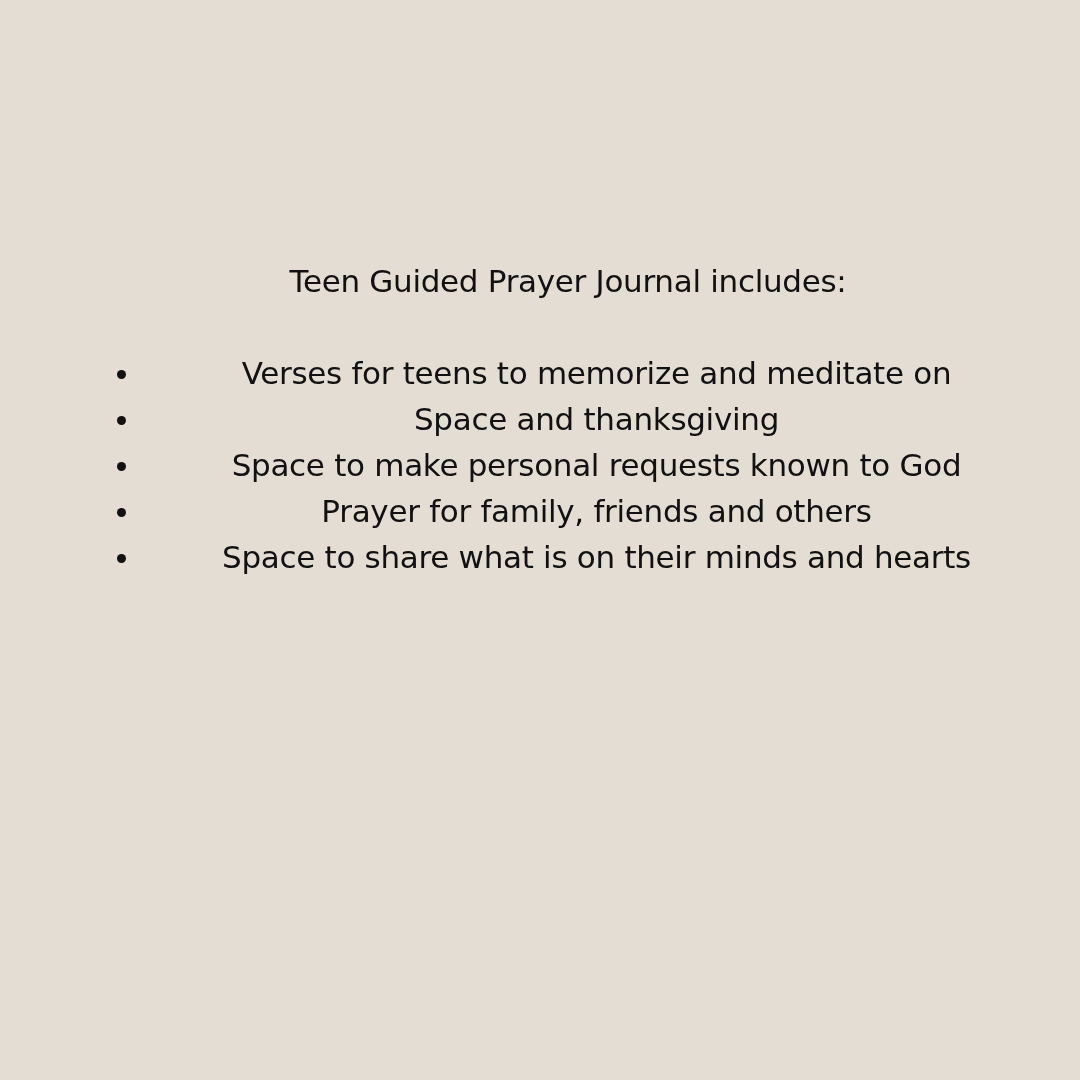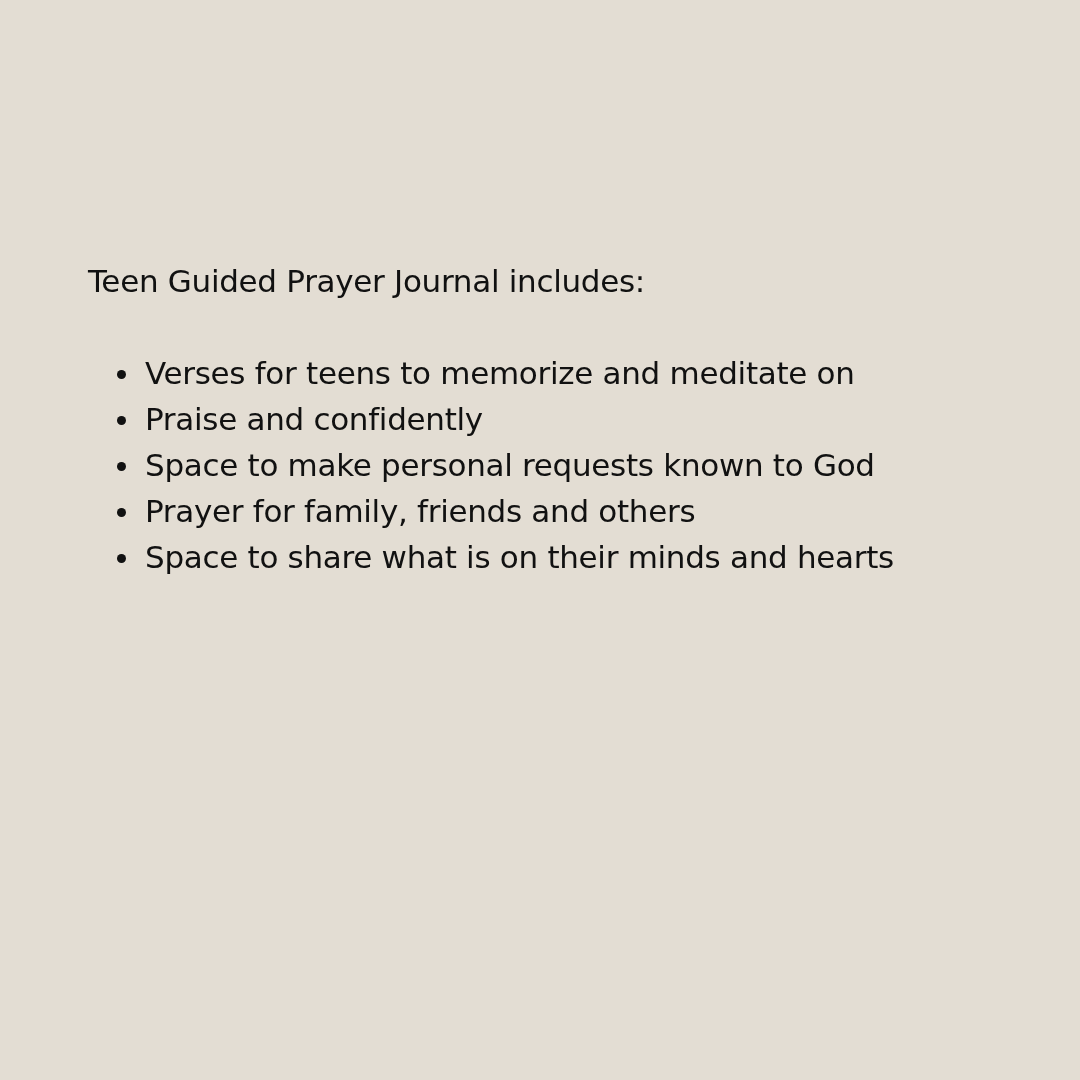--- a/index.html
+++ b/index.html
@@ -13,20 +13,21 @@
       position: relative;
       overflow: hidden;
       font-family: "DejaVu Sans", sans-serif;
       color: #111111;
     }
     .content {
       position: absolute;
       left: 88px;
       top: 258px;
       width: 960px;
+      text-align: center;
     }
     .title {
       font-size: 31px;
       line-height: 46px;
       margin: 0;
       font-weight: normal;
       letter-spacing: -0.3px;
       white-space: nowrap;
     }
     .list {
@@ -62,21 +63,21 @@
 <div class="content">
   <h1 class="title">Teen Guided Prayer Journal includes:</h1>
 
   <ul class="list">
     <li class="list-item">
       <span class="bullet"></span>
       <span class="item-line">Verses for teens to memorize and meditate on</span>
     </li>
     <li class="list-item">
       <span class="bullet"></span>
-      <span class="item-line">Praise and confidently</span>
+      <span class="item-line">Space and thanksgiving</span>
     </li>
     <li class="list-item">
       <span class="bullet"></span>
       <span class="item-line">Space to make personal requests known to God</span>
     </li>
     <li class="list-item">
       <span class="bullet"></span>
       <span class="item-line">Prayer for family, friends and others</span>
     </li>
     <li class="list-item">

